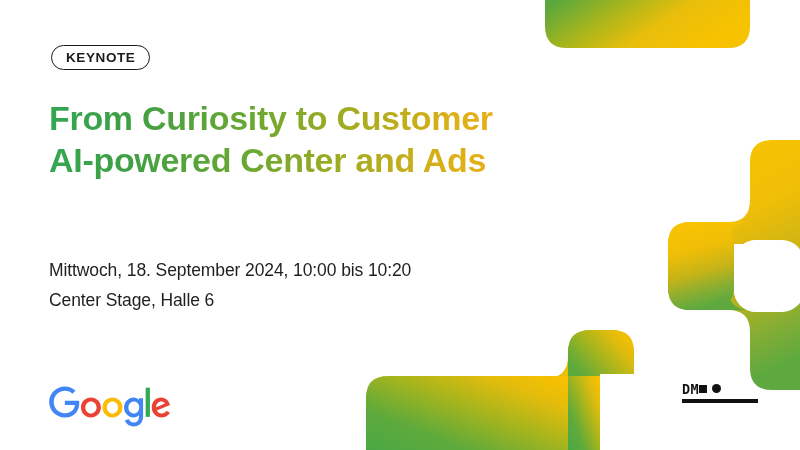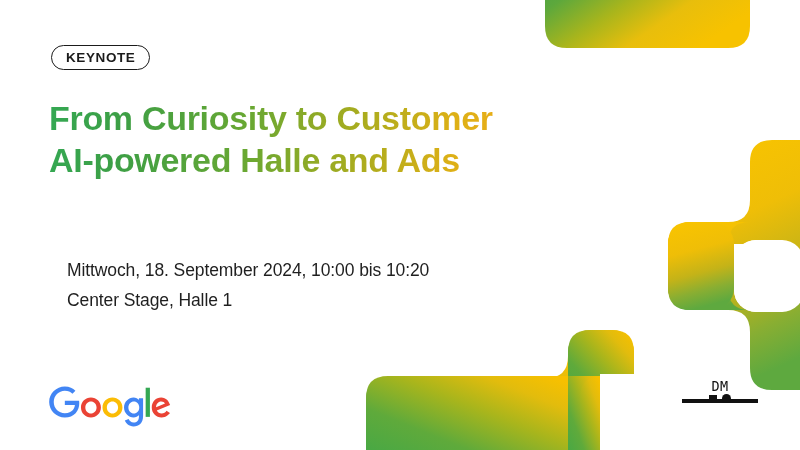--- a/index.html
+++ b/index.html
@@ -79,21 +79,21 @@
   .subtitle {
     position: absolute;
     left: 49px;
     top: 255px;
     font-size: 17.5px;
     line-height: 30px;
     font-weight: 400;
     color: #1f1f1f;
     letter-spacing: -0.1px;
   }
-  .subtitle-line { display: block; white-space: nowrap; margin-left: 18px; }
+  .subtitle-line { display: block; white-space: nowrap; }
 
   
   .google-logo {
     position: absolute;
     left: 49px;
     top: 386px;
     width: 122px;
     height: 42px;
   }
 
@@ -102,27 +102,25 @@
     position: absolute;
     left: 682px;
     top: 378px;
     width: 76px;
     height: 48px;
     color: #111111;
   }
   .dmexco-row {
     display: flex;
     align-items: center;
-    justify-content: space-between;
     height: 21px;
     font-size: 13.5px;
-    font-weight: 400;
+    font-weight: 700;
     font-family: "DejaVu Sans Mono", monospace;
     letter-spacing: 0.3px;
-    flex-direction: column;
   }
   .dmexco-rule {
     height: 2px;
     background: #111111;
     width: 100%;
   }
   .dm-marks {
     display: flex;
     align-items: center;
     gap: 5px;
@@ -226,26 +224,26 @@
       <path d="M600,374 L634,374 L634,450 L600,450 Z" fill="#ffffff"></path>
     </g>
   </svg>
 
   <div class="content">
 
     <div class="badge">KEYNOTE</div>
 
     <div class="title">
       <span class="title-line">From Curiosity to Customer</span>
-      <span class="title-line">AI-powered Halle and Ads</span>
+      <span class="title-line">AI-powered Center and Ads</span>
     </div>
 
     <div class="subtitle">
       <span class="subtitle-line">Mittwoch, 18. September 2024, 10:00 bis 10:20</span>
-      <span class="subtitle-line">Center Stage, Halle 1</span>
+      <span class="subtitle-line">Center Stage, Halle 6</span>
     </div>
 
     <svg class="google-logo" viewBox="0 0 272 92" xmlns="http://www.w3.org/2000/svg">
       <path fill="#EA4335" d="M115.75 47.18c0 12.77-9.99 22.18-22.25 22.18s-22.25-9.41-22.25-22.18C71.25 34.32 81.24 25 93.5 25s22.25 9.32 22.25 22.18zm-9.74 0c0-7.98-5.79-13.44-12.51-13.44S80.99 39.2 80.99 47.18c0 7.9 5.79 13.44 12.51 13.44s12.51-5.55 12.51-13.44z"></path>
       <path fill="#FBBC05" d="M163.75 47.18c0 12.77-9.99 22.18-22.25 22.18s-22.25-9.41-22.25-22.18c0-12.85 9.99-22.18 22.25-22.18s22.25 9.32 22.25 22.18zm-9.74 0c0-7.98-5.79-13.44-12.51-13.44s-12.51 5.46-12.51 13.44c0 7.9 5.79 13.44 12.51 13.44s12.51-5.55 12.51-13.44z"></path>
       <path fill="#4285F4" d="M209.75 26.34v39.82c0 16.38-9.66 23.07-21.08 23.07-10.75 0-17.22-7.19-19.66-13.07l8.48-3.53c1.51 3.61 5.21 7.87 11.17 7.87 7.31 0 11.84-4.51 11.84-13v-3.19h-.34c-2.18 2.69-6.38 5.04-11.68 5.04-11.09 0-21.25-9.66-21.25-22.09 0-12.52 10.16-22.26 21.25-22.26 5.29 0 9.49 2.35 11.68 4.96h.34v-3.61h9.25zm-8.56 20.92c0-7.81-5.21-13.52-11.84-13.52-6.72 0-12.35 5.71-12.35 13.52 0 7.73 5.63 13.36 12.35 13.36 6.63 0 11.84-5.63 11.84-13.36z"></path>
       <path fill="#34A853" d="M225 3v65h-9.5V3h9.5z"></path>
       <path fill="#EA4335" d="M262.02 54.48l7.56 5.04c-2.44 3.61-8.32 9.83-18.48 9.83-12.6 0-22.01-9.74-22.01-22.18 0-13.19 9.49-22.18 20.92-22.18 11.51 0 17.14 9.16 18.98 14.11l1.01 2.52-29.65 12.28c2.27 4.45 5.8 6.72 10.75 6.72 4.96 0 8.4-2.44 10.92-6.14zm-23.27-7.98l19.82-8.23c-1.09-2.77-4.37-4.7-8.23-4.7-4.95 0-11.84 4.37-11.59 12.93z"></path>
       <path fill="#4285F4" d="M35.29 41.41V32H67c.31 1.64.47 3.58.47 5.68 0 7.06-1.93 15.79-8.15 22.01-6.05 6.3-13.78 9.66-24.02 9.66C16.32 69.35.36 53.89.36 34.91.36 15.93 16.32.47 35.3.47c10.5 0 17.98 4.12 23.6 9.49l-6.64 6.64c-4.03-3.78-9.49-6.72-16.97-6.72-13.86 0-24.7 11.17-24.7 25.03 0 13.86 10.84 25.03 24.7 25.03 8.99 0 14.11-3.61 17.39-6.89 2.66-2.66 4.41-6.46 5.1-11.65l-22.49.01z"></path>
     </svg>

